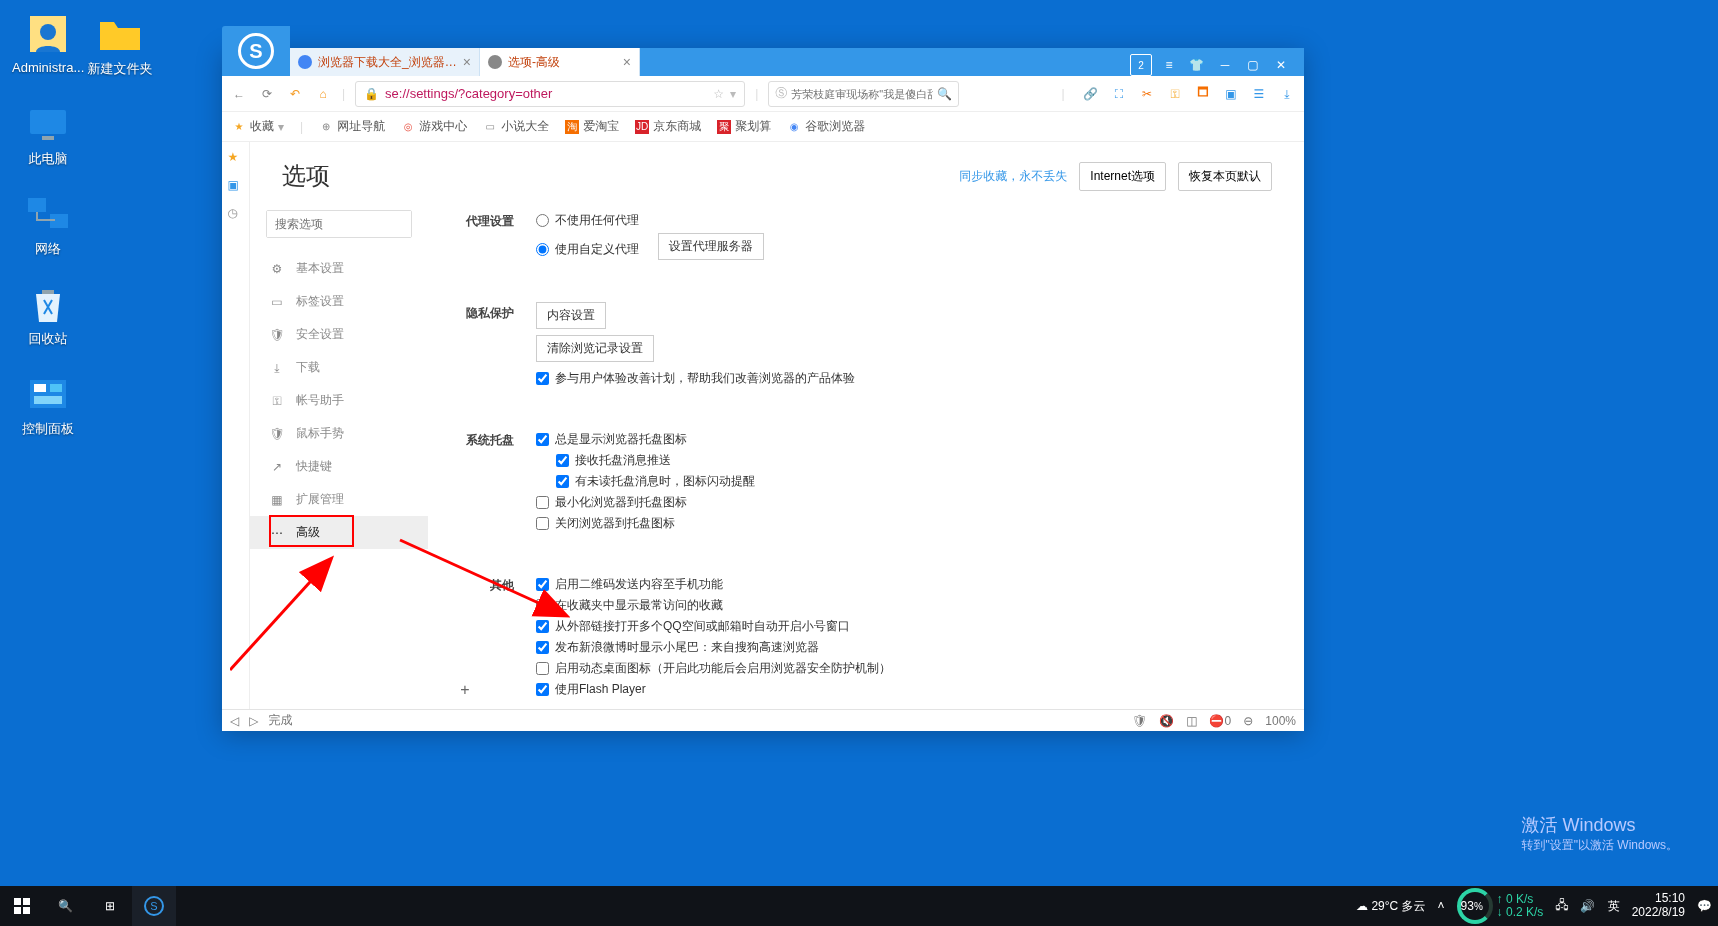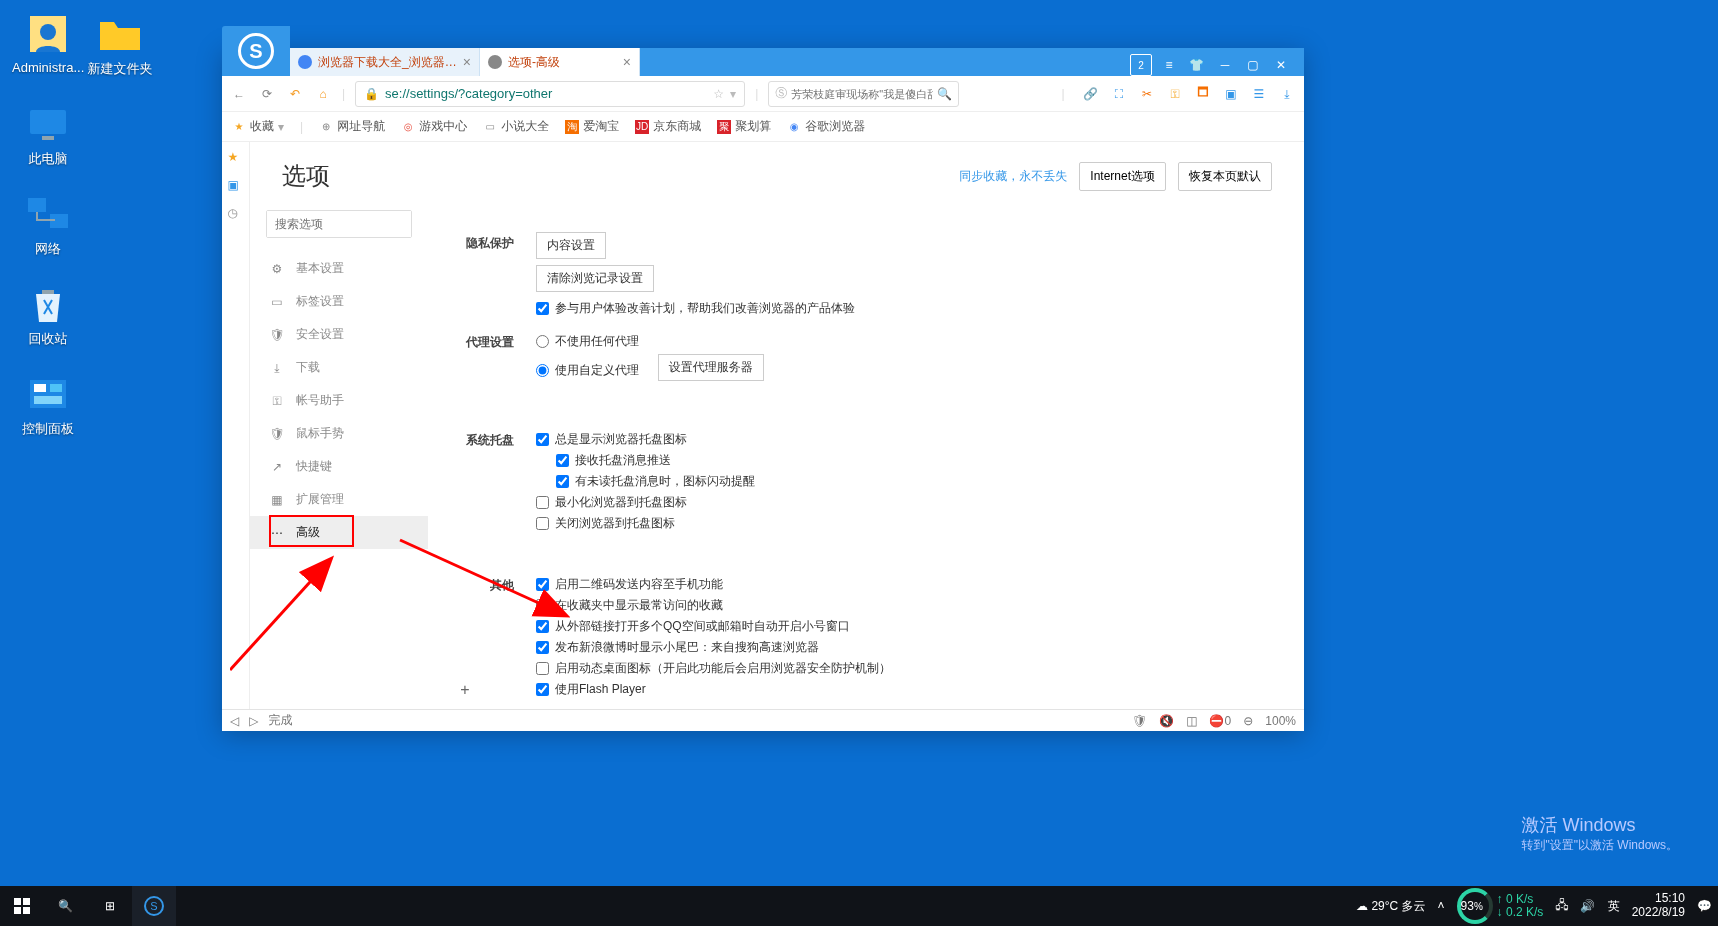--- a/index.html
+++ b/index.html
@@ -18,21 +18,21 @@
 .tab .fav{width:14px;height:14px;background:#4285f4;border-radius:50%;flex:none;}
 .tab .fav.gear{background:#888;}
 .tab .tl{flex:1;white-space:nowrap;overflow:hidden;font-size:12px;color:#c2410c;}
 .tab .cl{color:#888;cursor:pointer;font-size:14px;}
 .win-btns{display:flex;gap:6px;padding:0 12px;align-items:center;color:#fff;}
 .win-btns span{width:22px;height:22px;display:flex;align-items:center;justify-content:center;cursor:pointer;}
 .addr-bar{height:36px;display:flex;align-items:center;padding:0 8px;gap:10px;border-bottom:1px solid #eee;}
 .nav-ic{width:18px;height:18px;color:#888;cursor:pointer;display:flex;align-items:center;justify-content:center;}
 .nav-ic.orange{color:#f59b23;}
 .url-box{flex:0 0 390px;display:flex;align-items:center;gap:6px;height:26px;border:1px solid #ddd;border-radius:3px;padding:0 8px;}
-.url-box input{border:none;outline:none;flex:1;color:#0f766e;font-size:13px;}
+.url-box input{border:none;outline:none;flex:1;color:#be185d;font-size:13px;}
 .star{color:#bbb;}
 .search-box{flex:0 0 180px;display:flex;align-items:center;gap:4px;height:26px;border:1px solid #ddd;border-radius:3px;padding:0 6px;}
 .search-box input{border:none;outline:none;flex:1;color:#999;font-size:11px;}
 .tool-ics{display:flex;gap:10px;align-items:center;margin-left:auto;}
 .tool-ics span{width:18px;height:18px;cursor:pointer;display:flex;align-items:center;justify-content:center;}
 .bm-bar{height:30px;display:flex;align-items:center;padding:0 10px;gap:16px;border-bottom:1px solid #eee;}
 .bm{display:flex;align-items:center;gap:4px;color:#555;font-size:12px;cursor:pointer;}
 .bm .bi{width:14px;height:14px;display:flex;align-items:center;justify-content:center;font-size:10px;}
 .content{flex:1;display:flex;overflow:hidden;}
 .side-rail{width:28px;background:#fff;border-right:1px solid #eee;display:flex;flex-direction:column;align-items:center;padding-top:8px;gap:12px;}
@@ -269,39 +269,39 @@
           <div class="set-item">
               <span class="si">▦</span>
               <span>扩展管理</span>
             </div>
           <div class="set-item act">
               <span class="si">⋯</span>
               <span>高级</span>
             </div>
         </div>
         <div class="set-body">
-          <div class="sec" style="margin-top:22px">
-            <div class="sec-lbl">隐私保护</div>
-            <div class="sec-ct">
-              <div><span class="sub-btn">内容设置</span></div>
-              <div><span class="sub-btn">清除浏览记录设置</span></div>
-              <label class="chk-row">
-                  <input type="checkbox" checked="" style="">
-                  <span>参与用户体验改善计划，帮助我们改善浏览器的产品体验</span>
-                </label>
-            </div>
-          </div>
           <div class="sec">
             <div class="sec-lbl">代理设置</div>
             <div class="sec-ct">
               <label class="radio-row">
                   <input type="radio" name="px" style="">
                   <span>不使用任何代理</span>
                 </label>
               <label class="radio-row"><input type="radio" name="px" checked="" style=""><span>使用自定义代理</span>&nbsp;&nbsp;<span class="sub-btn">设置代理服务器</span></label>
+            </div>
+          </div>
+          <div class="sec" style="margin-top:22px">
+            <div class="sec-lbl">隐私保护</div>
+            <div class="sec-ct">
+              <div><span class="sub-btn">内容设置</span></div>
+              <div><span class="sub-btn">清除浏览记录设置</span></div>
+              <label class="chk-row">
+                  <input type="checkbox" checked="" style="">
+                  <span>参与用户体验改善计划，帮助我们改善浏览器的产品体验</span>
+                </label>
             </div>
           </div>
           <div class="sec" style="margin-top:28px">
             <div class="sec-lbl">系统托盘</div>
             <div class="sec-ct">
               <label class="chk-row">
                   <input type="checkbox" checked="" style="">
                   <span>总是显示浏览器托盘图标</span>
                 </label>
               <label class="chk-row indent">

